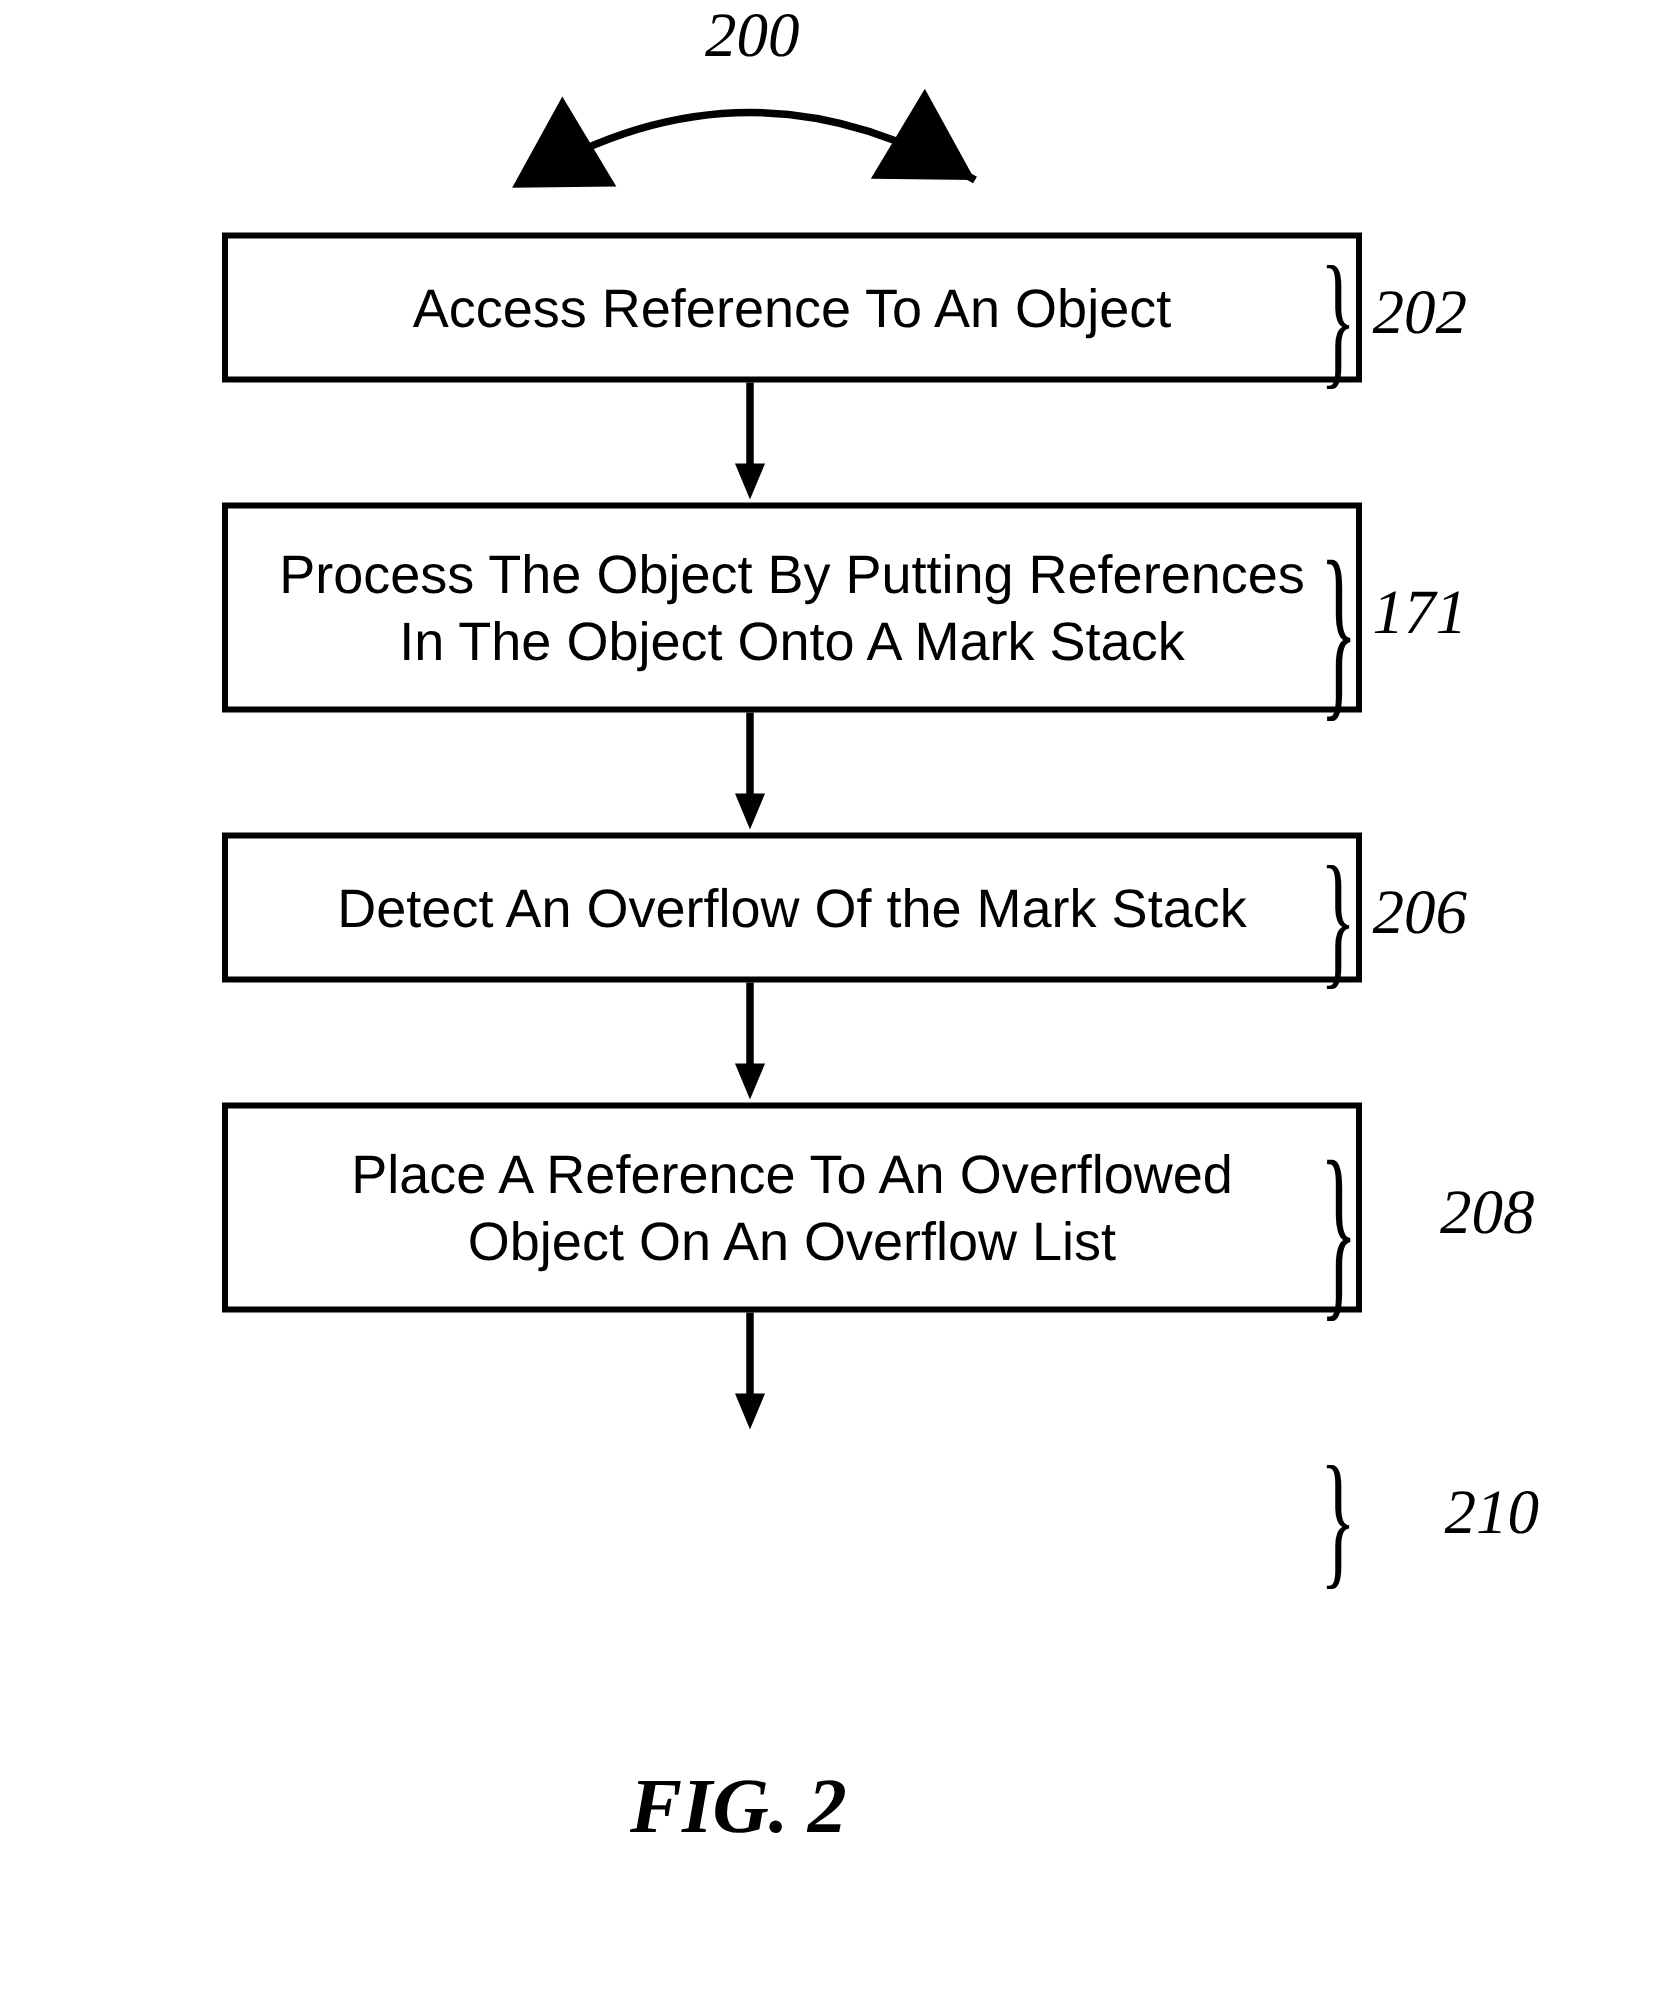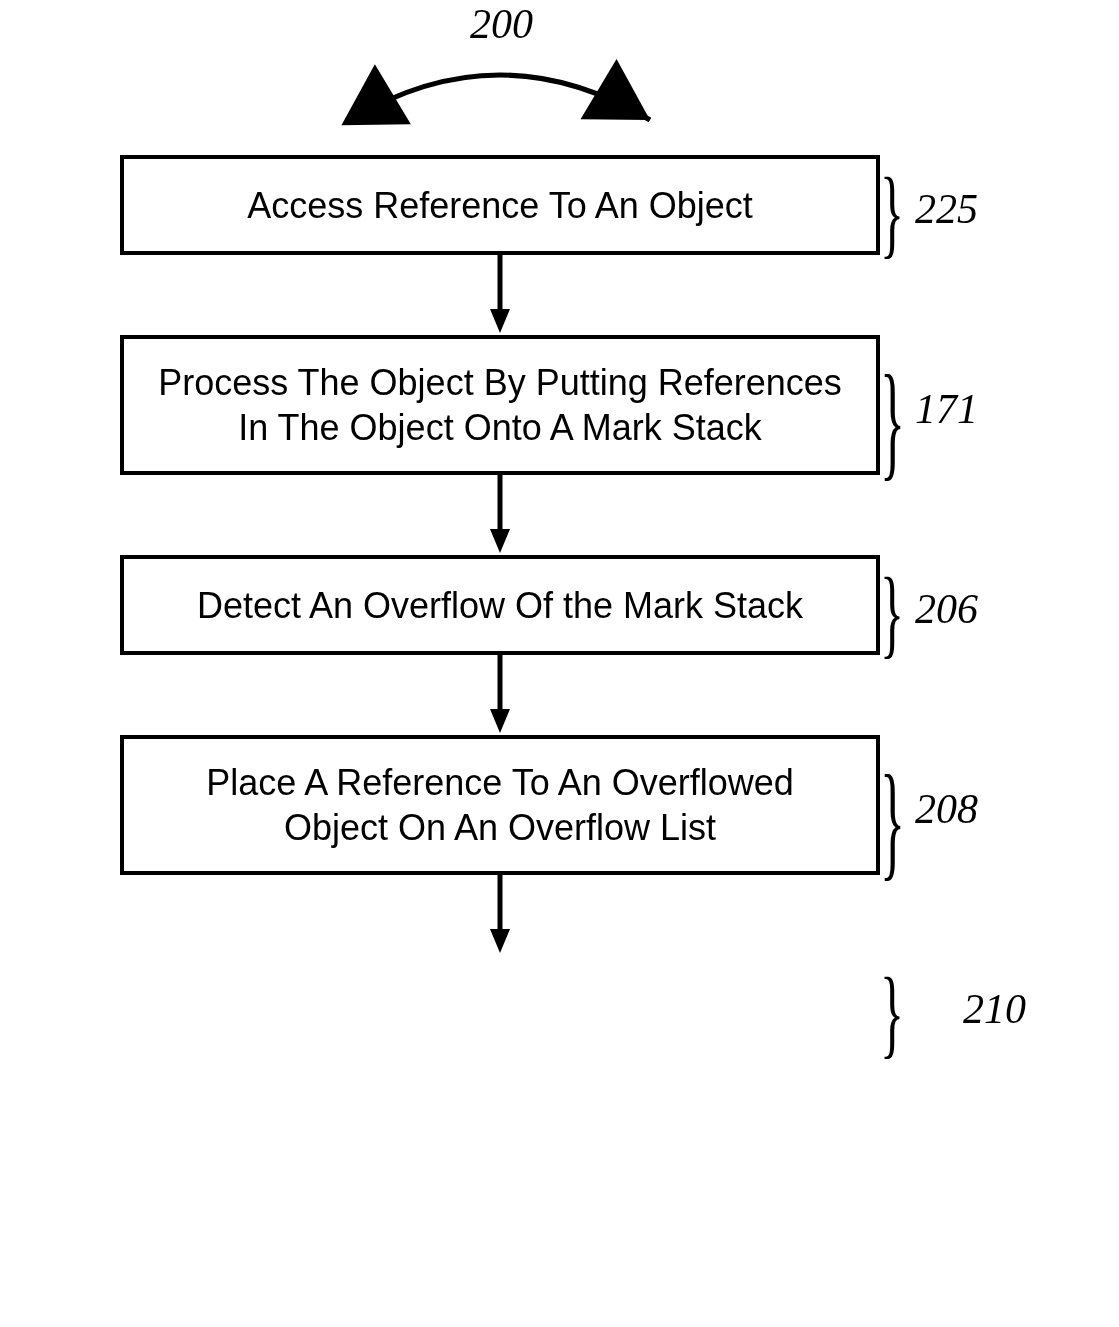--- a/index.html
+++ b/index.html
@@ -20,20 +20,21 @@
     border: 4px solid #000;
     background: #fff;
     display: flex;
     align-items: center;
     justify-content: center;
     text-align: center;
     font-size: 36px;
     line-height: 1.25;
     padding: 0 16px;
     box-sizing: border-box;
+    margin-left: 28px;
   }
   .label {
     position: absolute;
     font-size: 42px;
     font-style: italic;
     font-family: "Times New Roman", Times, serif;
   }
   .figcap {
     position: absolute;
     font-size: 52px;
@@ -65,21 +66,21 @@
       </marker>
     </defs>
     <path d="M 30 100 Q 180 10 330 100" fill="none" stroke="#000" stroke-width="5" marker-start="url(#ahLeft)" marker-end="url(#ahRight)"></path>
   </svg>
   <div class="label" style="left:470px; top:0px;">200</div>
 
   <div class="box" style="left:120px; top:155px; width:760px; height:100px;">
     <span>Access Reference To An Object</span>
   </div>
   <span class="brace" style="left:880px; top:155px; font-size:100px; transform:scaleX(0.5); transform-origin:left center;">}</span>
-  <div class="label" style="left:915px; top:185px;">225</div>
+  <div class="label" style="left:915px; top:185px;">202</div>
 
   <svg class="connector" style="left:490px; top:255px;" width="20" height="80">
     <line x1="10" y1="0" x2="10" y2="58" stroke="#000" stroke-width="5"></line>
     <polygon points="0,54 20,54 10,78" fill="#000"></polygon>
   </svg>
 
   <div class="box" style="left:120px; top:335px; width:760px; height:140px;justify-content:center;">
     <span style="white-space:pre-line;">Process The Object By Putting References
 In The Object Onto A Mark Stack</span>
   </div>
@@ -100,24 +101,25 @@
   <svg class="connector" style="left:490px; top:655px;" width="20" height="80">
     <line x1="10" y1="0" x2="10" y2="58" stroke="#000" stroke-width="5"></line>
     <polygon points="0,54 20,54 10,78" fill="#000"></polygon>
   </svg>
 
   <div class="box" style="left:120px; top:735px; width:760px; height:140px;">
     <span style="white-space:pre-line;">Place A Reference To An Overflowed
 Object On An Overflow List</span>
   </div>
   <span class="brace" style="left:880px; top:745px; font-size:130px; transform:scaleX(0.4); transform-origin:left center;">}</span>
-  <div class="label" style="left:915px; top:785px;text-align:center;">208</div>
+  <div class="label" style="left:960px; top:785px;text-align:center;">208</div>
 
   <svg class="connector" style="left:490px; top:875px;" width="20" height="80">
     <line x1="10" y1="0" x2="10" y2="58" stroke="#000" stroke-width="5"></line>
     <polygon points="0,54 20,54 10,78" fill="#000"></polygon>
   </svg>
 
   <span class="brace" style="left:880px; top:955px; font-size:100px; transform:scaleX(0.5); transform-origin:left center;">}</span>
   <div class="label" style="left:915px; top:985px;margin-left:48px;">210</div>
 
+  <div class="figcap" style="left:420px; top:1175px;">FIG. 2</div>
 
 </div>
 
 </body></html>

